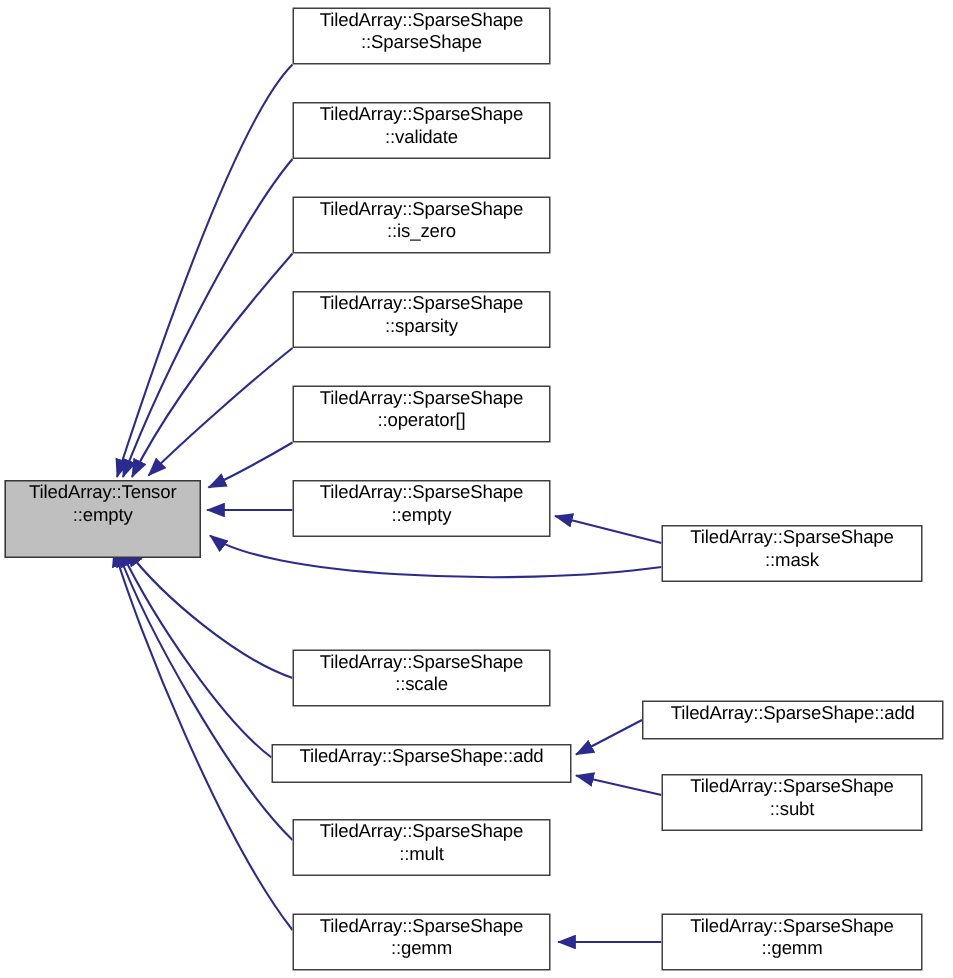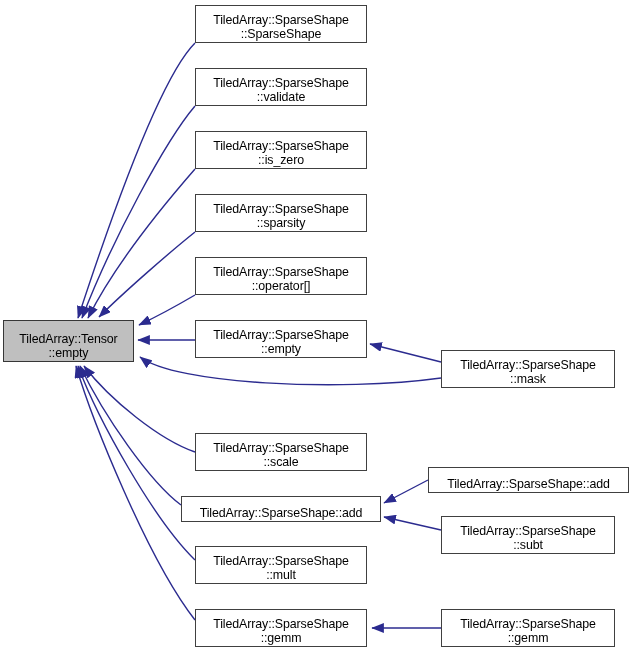--- a/index.html
+++ b/index.html
@@ -29,21 +29,21 @@
   .node-box {
     position: absolute;
     box-sizing: border-box;
     border: 1px solid #404040;
     background: #ffffff;
     color: #000000;
     font-size: 12.4px;
     line-height: 14.6px;
     text-align: center;
     display: flex;
-    align-items: flex-end;
+    align-items: flex-start;
     justify-content: center;
     white-space: pre-line;
     letter-spacing: -0.1px;
   }
   .node-box.current {
     background: #bfbfbf;
     border: 1px solid #363636;
   }
   .node-label {
     display: block;
@@ -76,21 +76,21 @@
         <path d="M181,505 C150,482 104,416 80,366" fill="none" stroke="#2b2b8f" stroke-width="1.4" marker-end="url(#arrowhead)"></path>
         <path d="M428,480 L384,503" fill="none" stroke="#2b2b8f" stroke-width="1.4" marker-end="url(#arrowhead)"></path>
         <path d="M441,530 L384,517" fill="none" stroke="#2b2b8f" stroke-width="1.4" marker-end="url(#arrowhead)"></path>
         <path d="M195,560 C154,520 98,420 78,366" fill="none" stroke="#2b2b8f" stroke-width="1.4" marker-end="url(#arrowhead)"></path>
         <path d="M195,620 C148,560 92,420 76,366" fill="none" stroke="#2b2b8f" stroke-width="1.4" marker-end="url(#arrowhead)"></path>
         <path d="M441,628 L372,628" fill="none" stroke="#2b2b8f" stroke-width="1.4" marker-end="url(#arrowhead)"></path>
       </g>
   </svg>
 
   <div id="nodes-layer">
-      <div class="node-box current" style="left: 3px; top: 320px; width: 131px; height: 42px;"><span class="node-label">TiledArray::Tensor
+      <div class="node-box current" style="left: 3px; top: 320px; width: 131px; height: 52px;"><span class="node-label">TiledArray::Tensor
 ::empty</span></div>
       <div class="node-box" style="left: 195px; top: 5px; width: 172px; height: 38px;"><span class="node-label">TiledArray::SparseShape
 ::SparseShape</span></div>
       <div class="node-box" style="left: 195px; top: 68px; width: 172px; height: 38px;"><span class="node-label">TiledArray::SparseShape
 ::validate</span></div>
       <div class="node-box" style="left: 195px; top: 131px; width: 172px; height: 38px;"><span class="node-label">TiledArray::SparseShape
 ::is_zero</span></div>
       <div class="node-box" style="left: 195px; top: 194px; width: 172px; height: 38px;"><span class="node-label">TiledArray::SparseShape
 ::sparsity</span></div>
       <div class="node-box" style="left: 195px; top: 257px; width: 172px; height: 38px;"><span class="node-label">TiledArray::SparseShape

